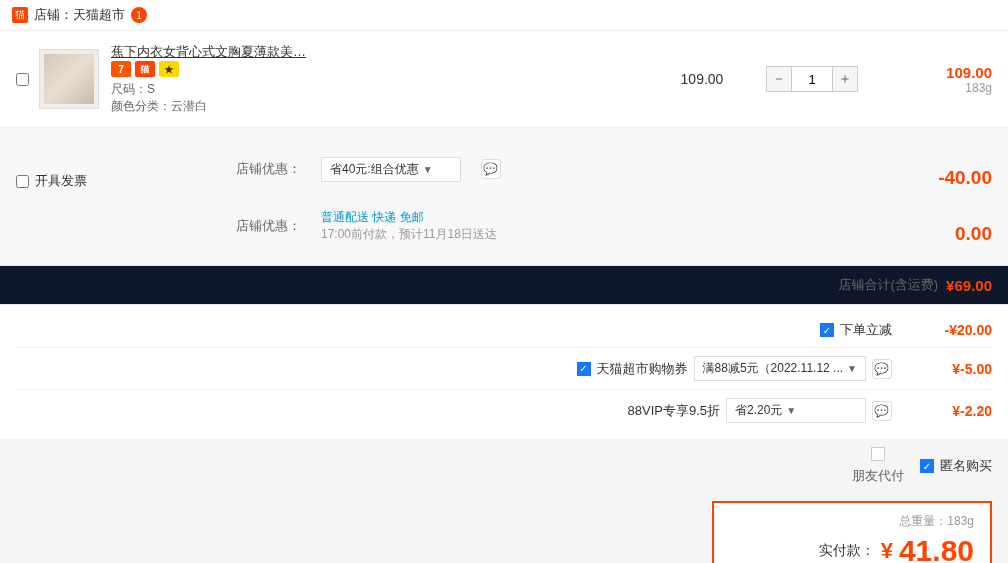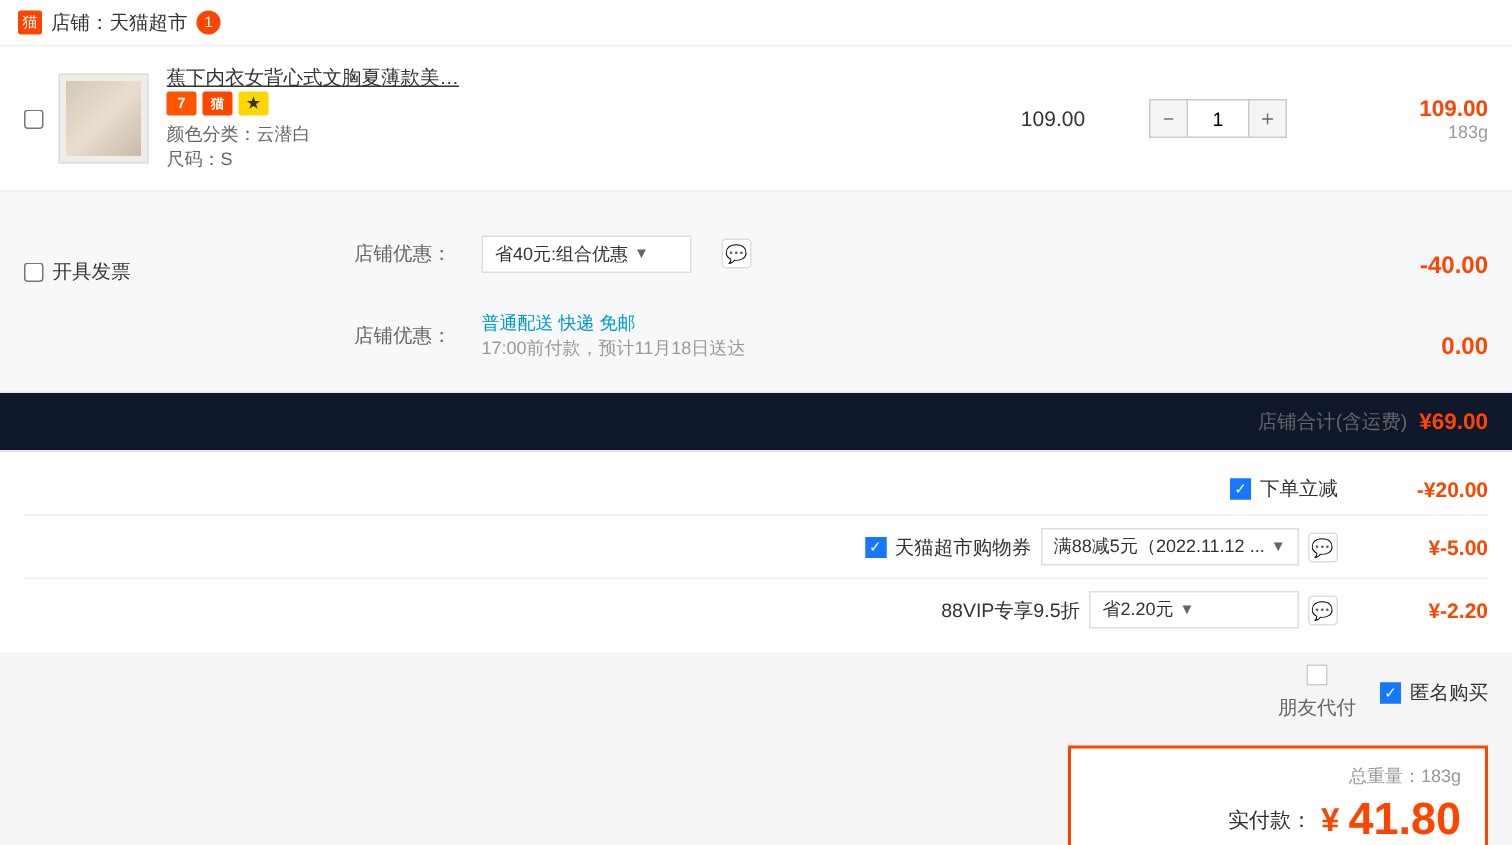--- a/index.html
+++ b/index.html
@@ -211,21 +211,21 @@
       display: flex;
       align-items: center;
       justify-content: center;
       cursor: pointer;
       color: #666;
       font-size: 12px;
     }
     .order-row-right {
       width: 100px;
       text-align: right;
-      font-size: 16px;
+      font-size: 19px;
       font-weight: bold;
       color: #ff4400;
       margin-top: 17px;
     }
     .shipping-info {
       font-size: 12px;
       color: #0099cc;
     }
     .shipping-note {
       font-size: 12px;
@@ -364,22 +364,22 @@
       <div class="product-img-inner"></div>
     </div>
     <div class="product-info">
       <div class="product-title">蕉下内衣女背心式文胸夏薄款美…</div>
       <div class="product-tags">
         <span class="tag tag-7">7</span>
         <span class="tag tag-tmall">猫</span>
         <span class="tag tag-yellow">★</span>
       </div>
       <div class="product-attrs">
+        <div>尺码：S</div>
         <div>颜色分类：云潜白</div>
-        <div>尺码：S</div>
       </div>
     </div>
     <div class="product-price-col">109.00</div>
     <div class="product-qty">
       <button class="qty-btn">－</button>
       <input type="text" class="qty-input" value="1" style="">
       <button class="qty-btn">＋</button>
     </div>
     <div class="subtotal-col">
       <div class="product-subtotal">109.00</div>

